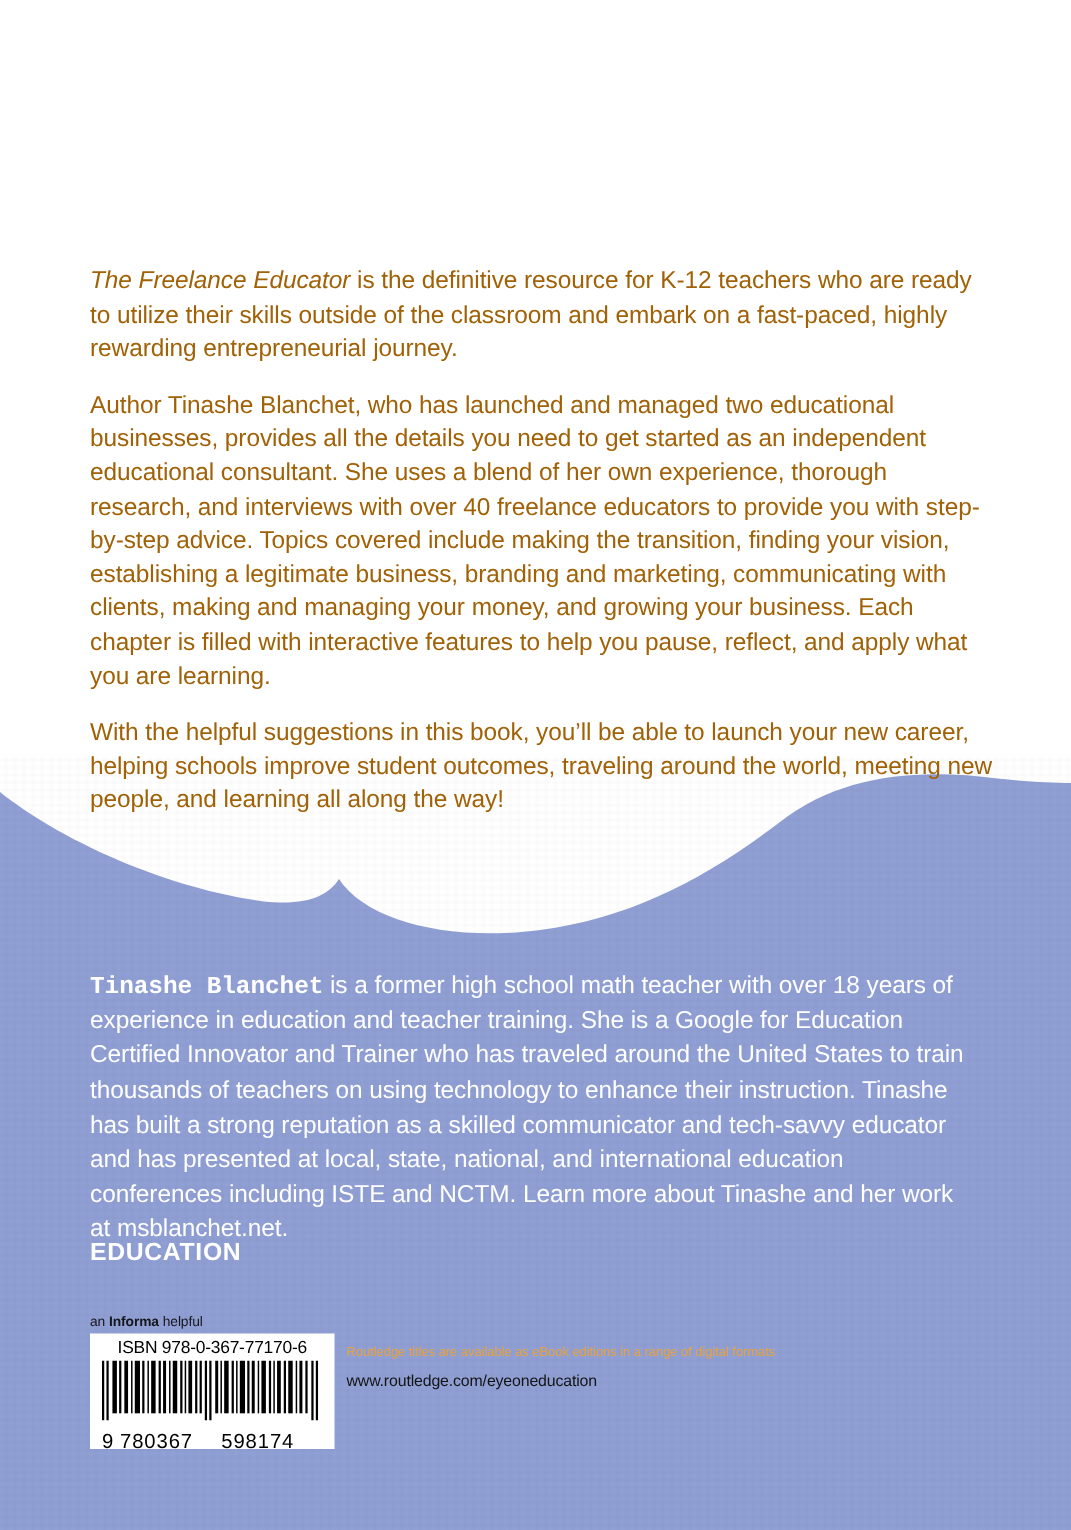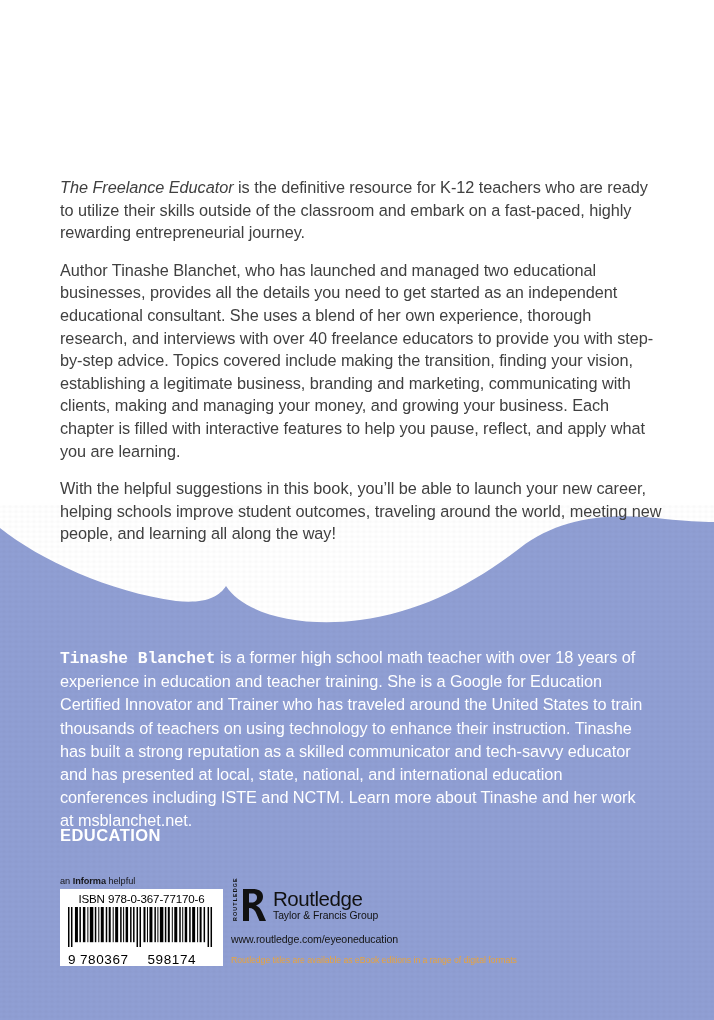--- a/index.html
+++ b/index.html
@@ -45,21 +45,21 @@
       repeating-linear-gradient(90deg, rgba(255,255,255,.18) 0px, rgba(255,255,255,0) 2px, rgba(0,0,0,.045) 4px, rgba(255,255,255,0) 6px);
     mix-blend-mode: multiply;
   }
 
   
   #blurb {
     position: absolute;
     left: 60px;
     top: 176px;
     width: 602px;
-    color: #404040;
+    color: #a16207;
     font-size: 16.3px;
     line-height: 22.6px;
     letter-spacing: -0.05px;
   }
   #blurb .para { margin: 0 0 15px 0; }
   #blurb .para:last-child { margin-bottom: 4px; }
   #blurb .book-title { font-style: italic; }
 
   
   #bio {
@@ -265,27 +265,17 @@
       </g>
     </svg>
     <div id="barcode-digits">
       <span class="d-lead">9</span>
       <span class="d-grp">780367</span>
       <span class="d-grp">598174</span>
     </div>
   </div>
 
   <div id="publisher-block">
-    <div class="rt-logo-row">
-      <div class="rt-vert-word">ROUTLEDGE</div>
-      <svg class="rt-mark" viewBox="0 0 52 68">
-        <path fill="#111" d="M6,2 L6,66 L18,66 L18,40 C26,40 30,44 33,52 L39,66 L52,66 L44,48 C41,41 37,37 32,35 C41,32 46,25 46,17 C46,8 39,2 27,2 Z M18,11 L25,11 C31,11 34,14 34,19 C34,25 30,29 23,29 L18,29 Z"></path>
-      </svg>
-      <div class="rt-names">
-        <span class="rt-name-main">Routledge</span>
-        <span class="rt-name-sub">Taylor &amp; Francis Group</span>
-      </div>
-    </div>
+    <div id="ebook-note">Routledge titles are available as eBook editions in a range of digital formats</div>
     <div id="publisher-url">www.routledge.com/eyeoneducation</div>
-    <div id="ebook-note">Routledge titles are available as eBook editions in a range of digital formats</div>
   </div>
 
 </div>
 
 </body></html>

